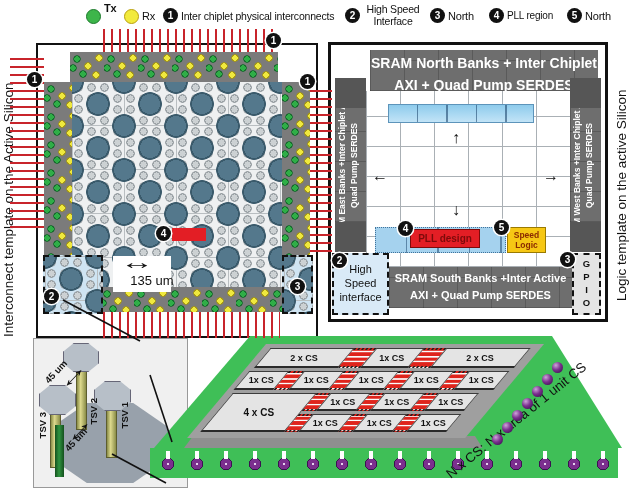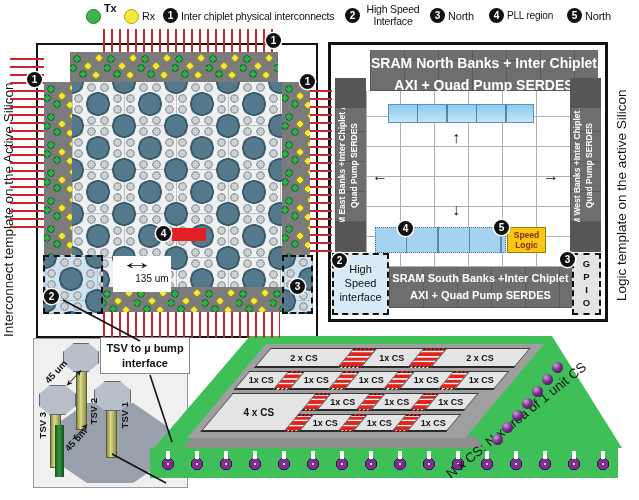--- a/index.html
+++ b/index.html
@@ -130,21 +130,21 @@
 
   <span class="bdg" style="left:266px;top:33px;">1</span>
   <span class="bdg" style="left:27px;top:72px;">1</span>
   <span class="bdg" style="left:300px;top:74px;">1</span>
 
   <div class="abs" style="left:172px;top:228px;width:34px;height:13px;background:#e31e25;z-index:9;"></div>
   <span class="bdg" style="left:156px;top:226px;">4</span>
 
   <div class="abs" style="left:113px;top:256px;width:58px;height:36px;background:#fff;z-index:9;text-align:center;">
     <span class="darrow" style="left:14px;top:-4px;font-size:20px;transform:scaleX(1.7);">↔</span>
-    <span style="position:absolute;left:0;top:17px;width:78px;font-size:10px;">135 um</span>
+    <span style="position:absolute;left:0;top:17px;width:78px;font-size:13px;">135 um</span>
   </div>
 
   <div class="abs cornerbox cluster" style="left:43px;top:255px;width:56px;height:55px;background-color:#cfe4f2;"></div>
   <span class="bdg" style="left:44px;top:289px;">2</span>
   <div class="abs cornerbox cluster" style="left:282px;top:255px;width:27px;height:55px;background-color:#cfe4f2;"></div>
   <span class="bdg" style="left:290px;top:279px;">3</span>
 
   <div class="vlabel" style="left:614px;top:40px;height:310px;width:22px;">Logic template on the active Silicon</div>
 
   <div class="abs" style="left:328px;top:42px;width:280px;height:280px;border:3px solid #111;background:#fff;box-sizing:border-box;"></div>
@@ -164,27 +164,30 @@
   <div class="abs corner" style="left:570px;top:222px;width:31px;height:30px;"></div>
 
   <div class="abs bluebar" style="left:388px;top:104px;width:146px;height:19px;box-sizing:border-box;z-index:6;"></div>
 
   <span class="arrow" style="left:452px;top:130px;z-index:6;">↑</span>
   <span class="arrow" style="left:452px;top:202px;z-index:6;">↓</span>
   <span class="arrow" style="left:372px;top:168px;z-index:6;">←</span>
   <span class="arrow" style="left:543px;top:168px;z-index:6;">→</span>
 
   <div class="abs bluecell" style="left:375px;top:227px;width:131px;height:26px;box-sizing:border-box;z-index:6;"></div>
+  <div class="abs" style="left:410px;top:229px;width:70px;height:19px;background:#e31e25;border:1px solid #7d0a0a;box-sizing:border-box;z-index:7;display:flex;align-items:center;justify-content:center;">
+    <span style="font-size:10px;font-weight:bold;color:#7d0a0a;">PLL design</span>
+  </div>
   <div class="abs" style="left:507px;top:227px;width:39px;height:26px;background:#f6c714;border:1px solid #9a7a00;box-sizing:border-box;z-index:7;display:flex;align-items:center;justify-content:center;text-align:center;">
     <span style="font-size:8.5px;font-weight:bold;color:#8a2a00;line-height:1.2;">Speed Logic</span>
   </div>
   <span class="bdg" style="left:398px;top:221px;">4</span>
   <span class="bdg" style="left:494px;top:220px;">5</span>
 
-  <div class="abs gray-band" style="left:389px;top:267px;width:183px;height:41px;font-size:11px;line-height:1.55;padding-top:3px;box-sizing:border-box;z-index:5;">SRAM South Banks +Inter Chiplet AXI + Quad Pump SERDES</div>
+  <div class="abs gray-band" style="left:389px;top:267px;width:183px;height:41px;font-size:11px;line-height:1.55;padding-top:3px;box-sizing:border-box;z-index:5;">SRAM South Banks +Inter Active AXI + Quad Pump SERDES</div>
 
   <div class="abs" style="left:332px;top:253px;width:57px;height:62px;background:#d9eaf7;border:2px dashed #111;box-sizing:border-box;z-index:6;display:flex;align-items:center;justify-content:center;text-align:center;">
     <span style="font-size:11px;line-height:1.25;">High Speed interface</span>
   </div>
   <span class="bdg" style="left:332px;top:253px;">2</span>
   <div class="abs" style="left:572px;top:253px;width:29px;height:62px;background:#e4e4e4;border:2px dashed #111;box-sizing:border-box;z-index:6;display:flex;align-items:center;justify-content:center;">
     <span style="writing-mode:vertical-lr;text-orientation:upright;font-size:9.5px;font-weight:bold;letter-spacing:2px;">GPIO</span>
   </div>
   <span class="bdg" style="left:560px;top:252px;">3</span>
 
@@ -286,23 +289,20 @@
   <div class="ball" style="left:492px;top:434px;"></div>
   <div class="ball" style="left:502px;top:422px;"></div>
   <div class="ball" style="left:512px;top:410px;"></div>
   <div class="ball" style="left:522px;top:398px;"></div>
   <div class="ball" style="left:532px;top:386px;"></div>
   <div class="ball" style="left:542px;top:374px;"></div>
   <div class="ball" style="left:552px;top:362px;"></div>
 
   <div class="abs" style="left:448px;top:468px;width:240px;font-size:13.5px;transform:rotate(-39deg);transform-origin:0 50%;z-index:6;">N x CS: N x area of 1 unit CS</div>
 
-  <div class="abs" style="left:100px;top:337px;width:90px;height:37px;background:#fff;border:1px solid #888;box-sizing:border-box;z-index:8;display:flex;align-items:center;justify-content:center;text-align:center;">
-    <span style="font-size:11px;font-weight:bold;line-height:1.3;">TSV to µ bump interface</span>
-  </div>
 
 
   <svg class="overlay" width="639" height="500" viewBox="0 0 639 500">
     <line x1="63" y1="300" x2="140" y2="341" stroke="#111" stroke-width="1.6"></line>
     <line x1="150" y1="375" x2="172" y2="442" stroke="#111" stroke-width="1.6"></line>
     <line x1="112" y1="454" x2="166" y2="483" stroke="#111" stroke-width="1.6"></line>
   </svg>
 
 </div>
 

